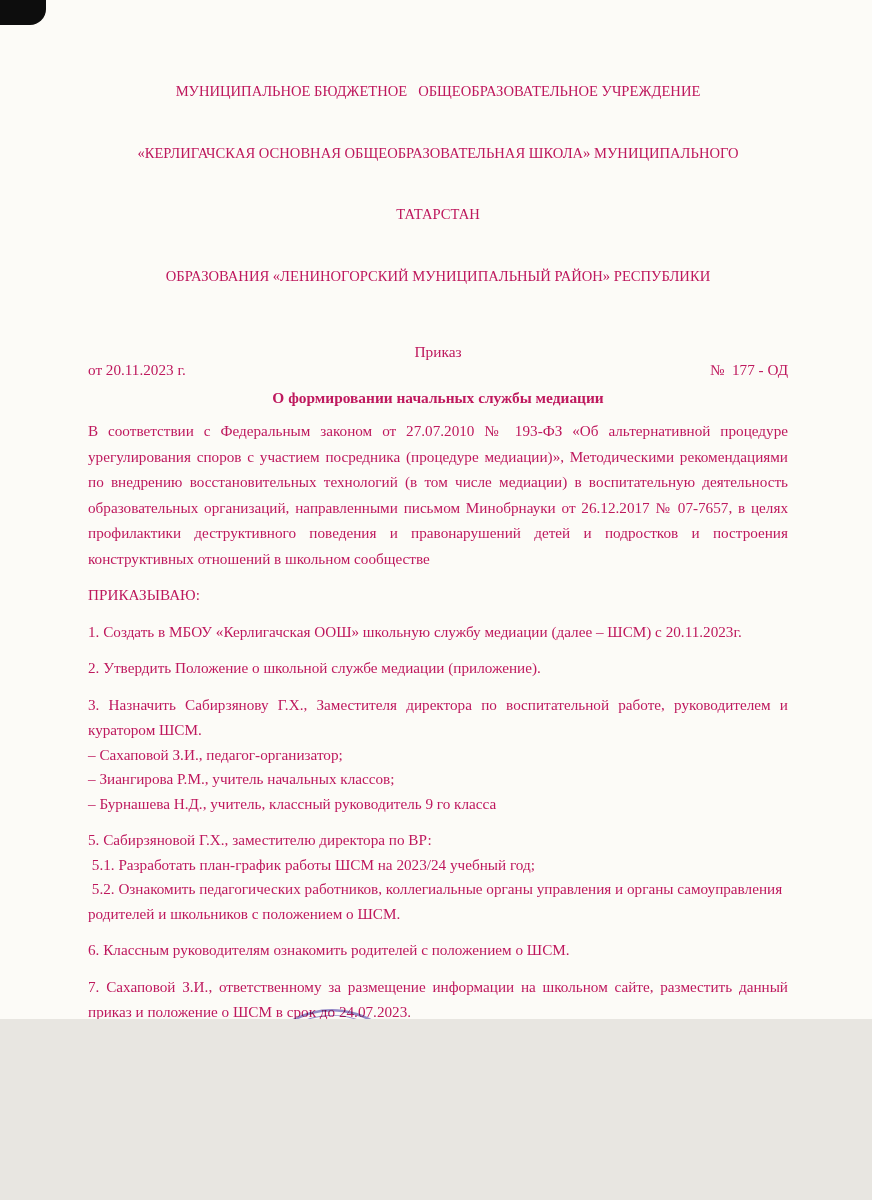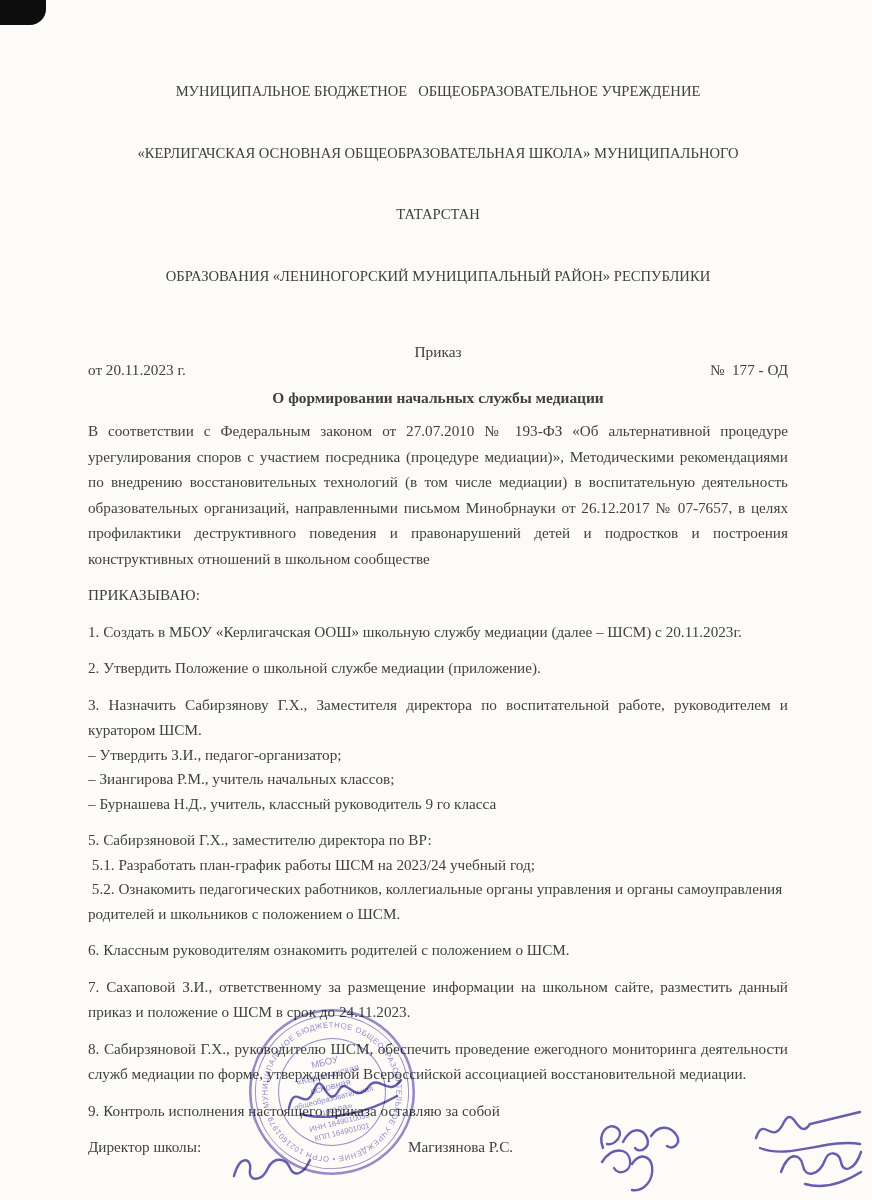--- a/index.html
+++ b/index.html
@@ -1,21 +1,21 @@
 <!DOCTYPE html>
 <html><head>
 <meta charset="utf-8">
 <style>
   * { margin:0; padding:0; box-sizing:border-box; }
   html,body { width:872px; background:#e8e6e1; }
   .page {
-    position:relative; width:872px; height:1200px;
+    position:relative; width:872px; height:1019px;
     background:#fcfbf7; overflow:hidden;
     font-family:"Liberation Serif","DejaVu Serif",serif;
-    color:#404040;
+    color:#be185d;
   }
   .corner-artifact {
     position:absolute; top:0; left:0; width:46px; height:25px;
     background:#0d0d0d; border-bottom-right-radius:16px;
   }
   .content { position:absolute; left:88px; top:40px; width:700px; }
   .org-header { text-align:center; font-size:14.6px; line-height:20.5px; white-space:pre-wrap; }
   .doc-type { text-align:center; font-weight:normal; font-size:15.4px; margin-top:16px; }
   .meta-row { display:flex; justify-content:space-between; font-size:15.2px; margin-top:0; }
   .meta-row span { white-space:pre; }
@@ -63,30 +63,30 @@
     <div class="subject">О формировании начальных службы медиации</div>
 
     <p class="para preamble just">В соответствии с Федеральным законом от 27.07.2010 № 193-ФЗ «Об альтернативной процедуре урегулирования споров с участием посредника (процедуре медиации)», Методическими рекомендациями по внедрению восстановительных технологий (в том числе медиации) в воспитательную деятельность образовательных организаций, направленными письмом Минобрнауки от 26.12.2017 № 07-7657, в целях профилактики деструктивного поведения и правонарушений детей и подростков и построения конструктивных отношений в школьном сообществе</p>
 
     <p class="para orderword">ПРИКАЗЫВАЮ:</p>
 
     <p class="para just">1. Создать в МБОУ «Керлигачская  ООШ» школьную службу медиации (далее – ШСМ) с 20.11.2023г.</p>
     <p class="para">2. Утвердить Положение о школьной службе медиации (приложение).</p>
     <p class="para just">3. Назначить Сабирзянову Г.Х., Заместителя директора по воспитательной работе, руководителем и куратором ШСМ.</p>
 
-    <div class="member-line">– Утвердить З.И., педагог-организатор;</div>
+    <div class="member-line">– Сахаповой З.И., педагог-организатор;</div>
     <div class="member-line">– Зиангирова Р.М., учитель начальных классов;</div>
     <div class="member-line">– Бурнашева Н.Д., учитель, классный руководитель 9 го класса</div>
 
     <p class="para item5">5. Сабирзяновой Г.Х., заместителю директора по ВР:</p>
     <div class="sub-line"> 5.1. Разработать план-график работы ШСМ на 2023/24 учебный год;</div>
     <div class="sub-line"> 5.2. Ознакомить педагогических работников, коллегиальные органы управления и органы самоуправления родителей и школьников с положением о ШСМ.</div>
 
     <p class="para">6. Классным руководителям ознакомить родителей с положением о ШСМ.</p>
-    <p class="para just">7. Сахаповой З.И., ответственному за размещение информации на школьном сайте, разместить данный приказ и положение о ШСМ в срок до 24.11.2023.</p>
+    <p class="para just">7. Сахаповой З.И., ответственному за размещение информации на школьном сайте, разместить данный приказ и положение о ШСМ в срок до 24.07.2023.</p>
     <p class="para just">8. Сабирзяновой Г.Х., руководителю ШСМ, обеспечить проведение ежегодного мониторинга деятельности служб медиации по форме, утвержденной Всероссийской ассоциацией восстановительной медиации.</p>
     <p class="para">9. Контроль исполнения настоящего приказа оставляю за собой</p>
 
     <div class="sig-block">
       <div class="sig-row">
         <span>Директор школы:</span>
         <span>Магизянова Р.С.</span>
         <span></span>
       </div>
 

